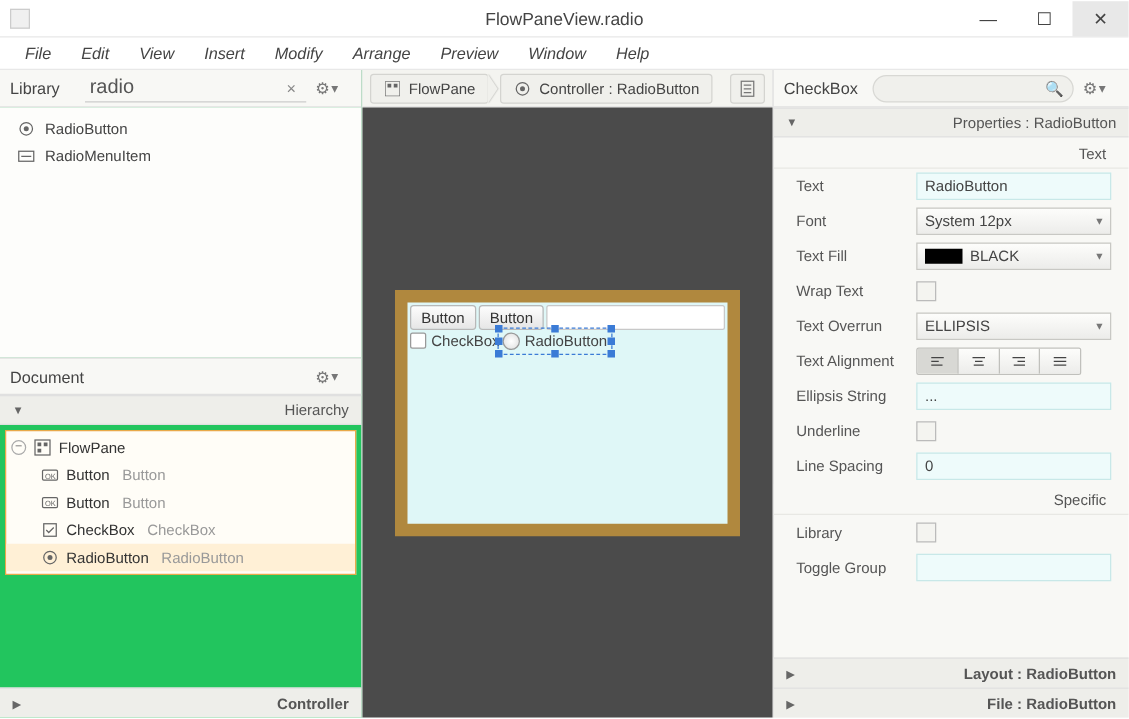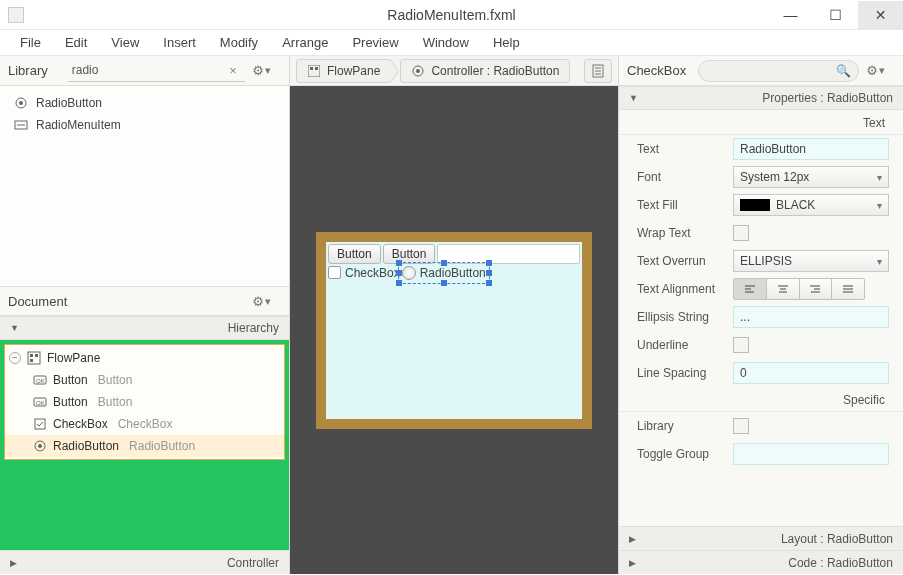--- a/index.html
+++ b/index.html
@@ -9,35 +9,35 @@
   
   .titlebar { height:30px; background:#fff; border-bottom:1px solid #e8e8e8; display:flex; align-items:center; position:relative; }
   .titlebar .app-icon { width:16px; height:16px; margin-left:8px; background:#f0f0f0; border:1px solid #ccc; }
   .titlebar .title { position:absolute; left:0; right:0; text-align:center; font-size:14px; color:#444; pointer-events:none; }
   .titlebar .win-controls { margin-left:auto; display:flex; }
   .titlebar .win-btn { width:45px; height:28px; display:flex; align-items:center; justify-content:center; font-size:14px; color:#444; }
   .titlebar .win-close { background:#e8e8e8; }
 
   
   .menubar { height:26px; background:#fff; display:flex; align-items:center; padding:0 20px; gap:24px; border-bottom:1px solid #e8e8e8; font-size:13px; color:#444; }
-  .menubar span { cursor:default; }
+  .menubar span { cursor:default;font-style:italic; }
 
   
   .main { display:flex; height:calc(575px - 30px - 26px - 1px); }
 
   
   .left { width:290px; border-right:1px solid #d8d8d8; display:flex; flex-direction:column; background:#22c55e; }
   .panel-header { display:flex; align-items:center; height:30px; padding:0 8px; background:#f8f8f5; border-bottom:1px solid #e0e0e0; }
   .panel-header .hlabel { font-size:13px; color:#444; }
   .panel-header .spacer { flex:1; }
   .panel-header .gear { width:14px; height:14px; color:#777; margin-left:6px; display:flex; align-items:center; justify-content:center; font-size:13px; }
   .panel-header .collapse { width:12px; margin-right:4px; color:#777; font-size:11px; }
 
   .lib-search { flex:1; display:flex; align-items:center; position:relative; margin-left:20px; }
-  .lib-search input { width:100%; height:22px; border:none; border-bottom:1px solid #ccc; background:#f8f8f5; padding:0 22px 0 4px; font-size:12px; outline:none; color:#555; }
+  .lib-search input { width:100%; height:22px; border:none; border-bottom:1px solid #ccc; background:#f8f8f5; padding:0 22px 0 4px; font-size:16px; outline:none; color:#555; }
   .lib-search .clear { position:absolute; right:4px; top:3px; width:16px; height:16px; color:#888; font-size:13px; text-align:center; line-height:16px; }
 
   .lib-list { flex:0 0 auto; padding:6px 0; background:#fdfdfb; height:200px; }
   .lib-item { display:flex; align-items:center; height:22px; padding:0 14px; gap:8px; color:#444; }
   .node-icon { width:14px; height:14px; display:inline-flex; align-items:center; justify-content:center; }
   .node-icon svg { display:block; }
 
   
   .doc-panel { flex:1; display:flex; flex-direction:column; }
   .subheader { height:24px; background:#eeeeea; border-top:1px solid #e0e0e0; border-bottom:1px solid #e0e0e0; display:flex; align-items:center; justify-content:flex-end; padding:0 10px; color:#555; font-size:12px; }
@@ -93,28 +93,28 @@
   .pcombo .swatch { width:30px; height:12px; background:#000; margin-right:6px; }
   .pcheck { width:16px; height:16px; border:1px solid #bbb; background:#f4f4f0; }
   .ptoggle-group { display:flex; height:22px; border:1px solid #c0c0bc; border-radius:2px; overflow:hidden; width:132px; }
   .ptoggle-group span { flex:1; display:flex; align-items:center; justify-content:center; border-right:1px solid #c0c0bc; background:linear-gradient(#fdfdfb,#ececea); }
   .ptoggle-group span:last-child { border-right:none; }
   .ptoggle-group span.active { background:#d8d8d4; }
   .ptoggle-group svg { width:12px; height:10px; }
 
   .foot-section { height:24px; background:#eeeeea; border-top:1px solid #e0e0e0; display:flex; align-items:center; padding:0 10px; color:#555; }
   .foot-section .tri { color:#666; font-size:9px; margin-right:auto; }
-  .foot-section .txt { margin-left:auto; }
+  .foot-section .txt { margin-left:auto;font-weight:bold; }
 </style>
 </head>
 <body>
 
 <div class="titlebar">
   <div class="app-icon"></div>
-  <div class="title">RadioMenuItem.fxml</div>
+  <div class="title">FlowPaneView.radio</div>
   <div class="win-controls">
     <div class="win-btn">—</div>
     <div class="win-btn">☐</div>
     <div class="win-btn win-close">✕</div>
   </div>
 </div>
 
 <div class="menubar">
   <span>File</span>
   <span>Edit</span>
@@ -413,16 +413,16 @@
         <div class="pcontrol"><input class="pinput" value="" style=""></div>
       </div>
     </div>
 
     <div class="foot-section">
       <span class="tri">▶</span>
       <span class="txt">Layout : RadioButton</span>
     </div>
     <div class="foot-section">
       <span class="tri">▶</span>
-      <span class="txt">Code : RadioButton</span>
+      <span class="txt">File : RadioButton</span>
     </div>
   </div>
 </div>
 
 </body></html>

